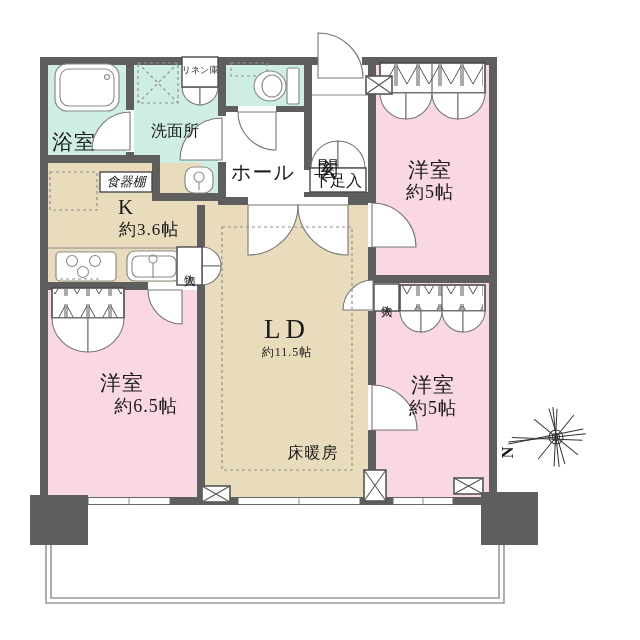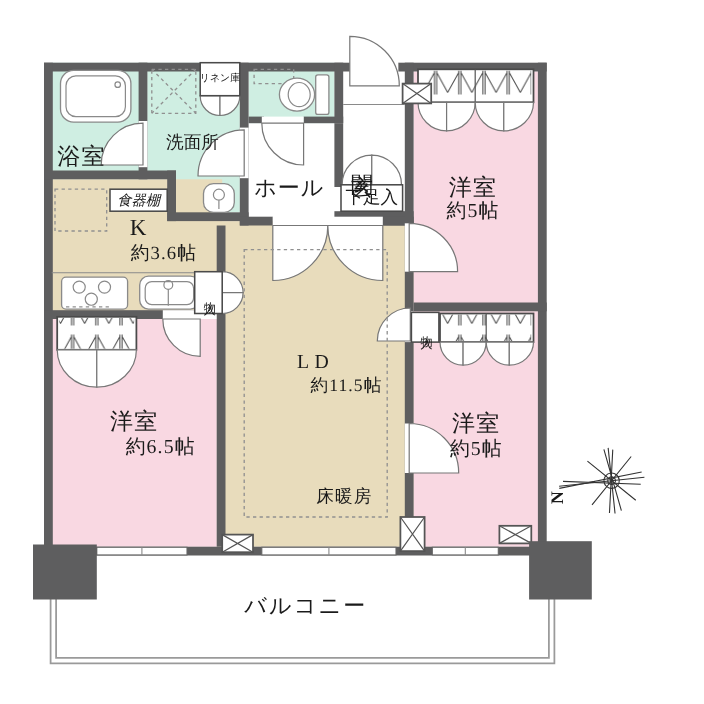--- a/index.html
+++ b/index.html
@@ -232,26 +232,25 @@
 
 <div class="lbl" style="left:74px;top:142px;font-size:21px;">浴室</div>
 <div class="lbl" style="left:175px;top:131px;font-size:16px;letter-spacing:0;">洗面所</div>
 <div class="lbl" style="left:200px;top:71px;font-size:9px;letter-spacing:0;">リネン庫</div>
 <div class="lbl vert" style="left:328px;top:143px;font-size:20px;">玄関</div>
 <div class="lbl" style="left:338px;top:181px;font-size:16px;letter-spacing:0;">下足入</div>
 <div class="lbl" style="left:263px;top:172px;font-size:20px;">ホール</div>
 <div class="lbl" style="left:126px;top:182px;font-size:13px;letter-spacing:0;font-style:italic;">食器棚</div>
 <div class="lbl" style="left:126px;top:207px;font-size:21px;">K</div>
 <div class="lbl" style="left:123px;top:230px;font-size:17px;margin-left:26px;">約3.6帖</div>
-<div class="lbl" style="left:287px;top:329px;font-size:18px;letter-spacing:5px;">LD</div>
-<div class="lbl" style="left:287px;top:352px;font-size:16px;margin-left:28px;">約11.5帖</div>
+<div class="lbl" style="left:287px;top:329px;font-size:27px;letter-spacing:5px;">LD</div>
+<div class="lbl" style="left:287px;top:352px;font-size:12px;">約11.5帖</div>
 <div class="lbl" style="left:313px;top:453px;font-size:16px;">床暖房</div>
 <div class="lbl" style="left:430px;top:170px;font-size:21px;">洋室</div>
 <div class="lbl" style="left:430px;top:192px;font-size:18px;">約5帖</div>
 <div class="lbl" style="left:433px;top:385px;font-size:21px;">洋室</div>
 <div class="lbl" style="left:433px;top:408px;font-size:18px;">約5帖</div>
 <div class="lbl" style="left:122px;top:383px;font-size:21px;">洋室</div>
 <div class="lbl" style="left:122px;top:406px;font-size:18px;margin-left:24px;">約6.5帖</div>
 <div class="lbl vert" style="left:189px;top:266px;font-size:11px;">物入</div>
 <div class="lbl vert" style="left:386px;top:297px;font-size:11px;">物入</div>
-<div class="lbl" style="left:278px;top:552px;font-size:20px;letter-spacing:2px;">バルコニー</div>
 <div class="lbl" style="left:508px;top:452px;font-size:16px;font-weight:bold;transform:translate(-50%,-50%) rotate(-90deg);">N</div>
 </div>
 
 </body></html>

